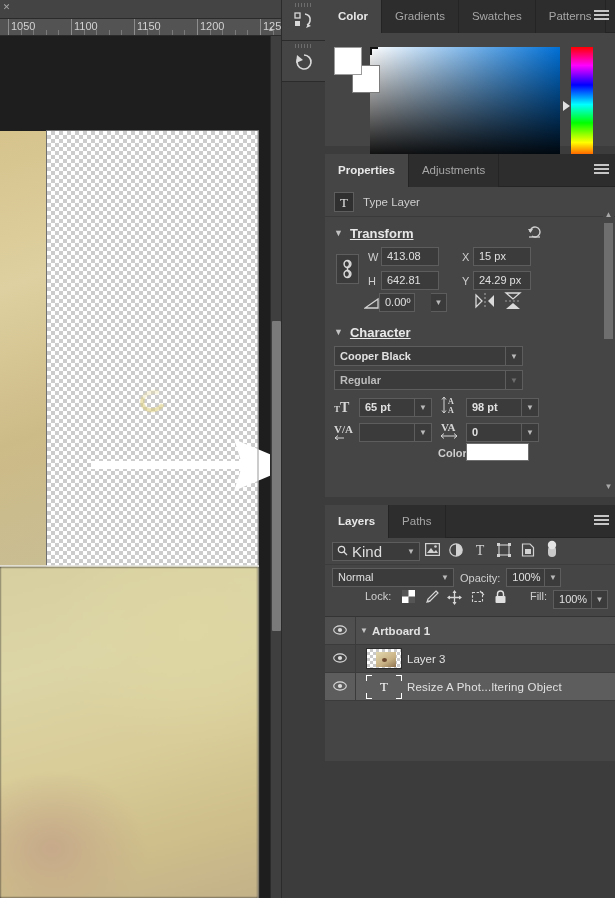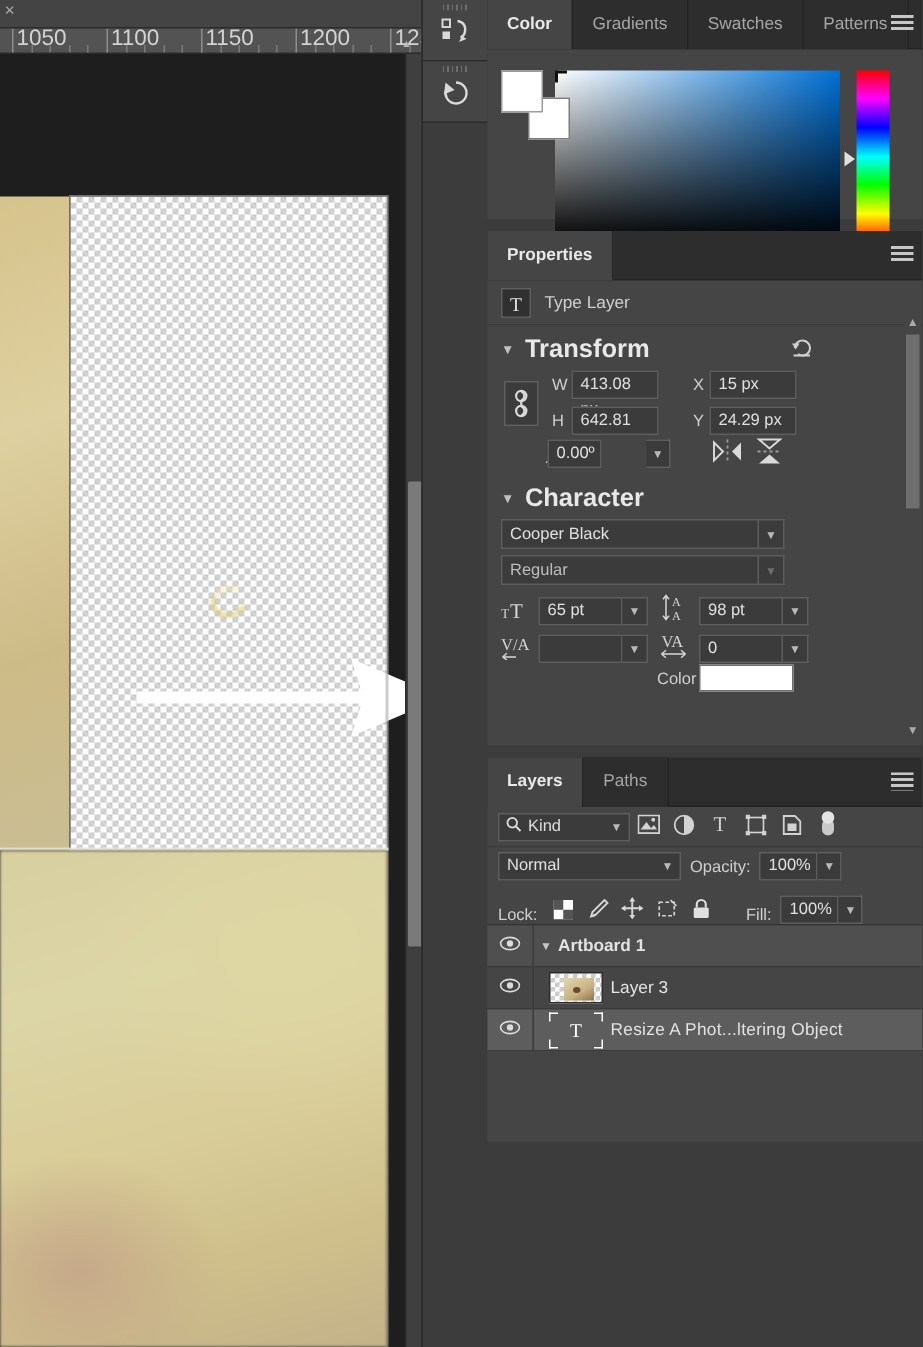--- a/index.html
+++ b/index.html
@@ -14,21 +14,21 @@
   
   #doc-area { position: absolute; left:0; top:0; width:281px; height:898px; background:#1e1e1e; overflow:hidden; }
   #doc-tabbar { position:absolute; left:0; top:0; width:281px; height:19px; background:#444444; border-bottom:1px solid #2b2b2b; }
   #doc-tab-close { position:absolute; left:2px; top:3px; width:9px; height:9px; color:#a8a8a8; font-size:9px; line-height:9px; text-align:center; }
   #doc-tab-close::before { content:"\2715"; }
 
   #ruler-h { position:absolute; left:0; top:19px; width:281px; height:17px; background:#535353;
              border-bottom:1px solid #2b2b2b; overflow:hidden; }
   .rtick { position:absolute; top:0; width:1px; height:17px; background:#8d8d8d; }
   .rtickm { position:absolute; top:11px; width:1px; height:6px; background:#7a7a7a; }
-  .rlabel { position:absolute; top:1px; font-size:15px; color:#d2d2d2; line-height:12px; white-space:nowrap;
+  .rlabel { position:absolute; top:1px; font-size:11px; color:#d2d2d2; line-height:12px; white-space:nowrap;
             font-family:"Liberation Sans", sans-serif; }
   #ruler-collapse { position:absolute; right:4px; top:3px; width:12px; height:12px; color:#b5b5b5; font-size:9px; line-height:12px; text-align:center; }
   #ruler-collapse::before { content:"\25B2"; font-size:7px; }
 
   #canvas-wrap { position:absolute; left:0; top:36px; width:270px; height:862px; background:#1e1e1e; overflow:hidden; }
 
   
   #canvas-dark-top { position:absolute; left:0; top:0; width:270px; height:94px; background:#1e1e1e; }
 
   
@@ -106,21 +106,21 @@
 
   
   #props-body { position:relative; background:#454545; height:310px; }
   #prop-type-row { height:30px; border-bottom:1px solid #3a3a3a; padding:0 9px; display:flex; align-items:center; gap:9px; }
   .t-chip { width:20px; height:20px; background:#303030; border:1px solid #5e5e5e; color:#e3e3e3; font-size:13px;
             line-height:19px; text-align:center; font-family:"Liberation Serif", serif; }
   .prop-label { font-size:11.5px; color:#cfcfcf; }
 
   .section-head { height:24px; display:flex; align-items:center; gap:7px; padding:0 9px; position:relative; }
   .sec-arrow { color:#c2c2c2; font-size:9px; }
-  .sec-title { font-size:17px; color:#e8e8e8; font-weight:bold; }
+  .sec-title { font-size:13px; color:#e8e8e8; font-weight:bold;text-decoration:underline; }
   .reset-ico { position:absolute; right:72px; top:3px; width:17px; height:17px; color:#cfcfcf; font-size:14px; text-align:center; line-height:17px; }
 
   .field { background:#3b3b3b; border:1px solid #5d5d5d; height:19px; color:#e0e0e0; font-size:11px;
            line-height:17px; padding:0 5px; }
   .flab { font-size:11px; color:#cfcfcf; }
   #link-btn { position:absolute; left:336px; top:255px; width:23px; height:30px; }
 
   .drop-arrow { width:16px; height:19px; border:1px solid #5d5d5d; border-left:none; background:#3b3b3b;
                 color:#b9b9b9; font-size:8px; line-height:18px; text-align:center; }
 
@@ -139,28 +139,28 @@
   #props-scroll { position:absolute; right:1px; top:22px; width:11px; bottom:4px; background:#454545; }
   #props-scroll-up, #props-scroll-dn { position:absolute; left:0; width:11px; height:12px; color:#a9a9a9; font-size:8px; text-align:center; line-height:12px;}
   #props-scroll-up{top:0;} #props-scroll-dn{bottom:0;}
   #props-thumb { position:absolute; left:1px; top:14px; width:9px; height:116px; background:#6e6e6e; }
 
   
   #layers-body { background:#454545; }
   .lrow-filter { height:26px; display:flex; align-items:center; gap:0px; padding:0 7px; }
   #kind-box { width:88px; height:19px; background:#3b3b3b; border:1px solid #5d5d5d; display:flex; align-items:center;
               padding:0 4px; gap:4px; }
-  #kind-box .lbl { font-size:11px; color:#dedede; }
+  #kind-box .lbl { font-size:15px; color:#dedede; }
   .filter-ico { width:24px; text-align:center; color:#d2d2d2; font-size:12px; }
 
   .lrow-blend { height:26px; display:flex; align-items:center; padding:0 7px; gap:6px; border-top:1px solid #3c3c3c;}
   #blend-box { width:122px; height:19px; background:#3b3b3b; border:1px solid #5d5d5d; color:#e0e0e0;
                font-size:11px; line-height:17px; padding:0 5px; position:relative;}
   #blend-box .ca { position:absolute; right:4px; top:0; color:#b9b9b9; font-size:8px; line-height:17px;}
-  .lrow-lock { height:26px; display:flex; align-items:flex-end; padding:0 7px; gap:0; }
+  .lrow-lock { height:26px; display:flex; align-items:flex-start; padding:0 7px; gap:0;margin-left:33px; }
   .lock-ico { width:23px; text-align:center; color:#d4d4d4; font-size:12px; }
 
   #layer-list { border-top:1px solid #343434; background:#454545; }
   .layer-row { display:flex; align-items:center; height:28px; border-bottom:1px solid #3b3b3b; background:#454545; }
   .layer-row.group { background:#4f4f4f; }
   .layer-row.selected { background:#5d5d5d; }
   .eye-cell { width:31px; text-align:center; color:#d9d9d9; font-size:11px; border-right:1px solid #3b3b3b; height:28px; line-height:28px; }
   .grp-arrow { width:16px; text-align:center; color:#c6c6c6; font-size:8px; }
   .thumb { width:36px; height:21px; margin:0 5px 0 10px; border:1px solid #2c2c2c;
            background-color:#ffffff;
@@ -292,20 +292,21 @@
       <div id="hue-strip"></div>
       <div id="hue-marker"></div>
       <div id="swatch-bg"></div>
       <div id="swatch-fg"></div>
     </div>
 
     <div class="panel-gap"></div>
 
     <div class="panel-tabs">
       <div class="ptab active">Properties</div>
+      <div class="ptab">Adjustments</div>
       <div class="pmenu"></div>
     </div>
 
     <div id="props-body" class="panel-body">
 
       <div id="prop-type-row">
         <div class="t-chip">T</div>
         <div class="prop-label">Type Layer</div>
       </div>
 
@@ -339,21 +340,21 @@
         <div style="position:absolute;left:137px;top:6px;" class="flab">X</div>
         <div style="position:absolute;left:148px;top:2px;width:58px;" class="field">15 px</div>
         <div style="position:absolute;left:137px;top:30px;" class="flab">Y</div>
         <div style="position:absolute;left:148px;top:26px;width:58px;" class="field">24.29 px</div>
 
         <div style="position:absolute;left:39px;top:51px;">
           <svg width="16" height="14" viewBox="0 0 16 14">
             <path d="M1 12 L14 12 L14 3 Z" fill="none" stroke="#d2d2d2" stroke-width="1.3"></path>
           </svg>
         </div>
-        <div style="position:absolute;left:40px;top:48px;width:36px;" class="field">0.00º</div>
+        <div style="position:absolute;left:54px;top:48px;width:36px;" class="field">0.00º</div>
         <div style="position:absolute;left:106px;top:48px;" class="drop-arrow">▼</div>
 
         <div style="position:absolute;left:149px;top:47px;">
           <svg width="22" height="18" viewBox="0 0 22 18">
             <path d="M2 3 L8 9 L2 15 Z" fill="none" stroke="#dadada" stroke-width="1.3"></path>
             <line x1="11" y1="1" x2="11" y2="17" stroke="#9b9b9b" stroke-width="1.2" stroke-dasharray="2 2"></line>
             <path d="M20 3 L14 9 L20 15 Z" fill="#dadada"></path>
           </svg>
         </div>
         <div style="position:absolute;left:178px;top:46px;">
@@ -363,21 +364,21 @@
             <path d="M3 18 L17 18 L10 12 Z" fill="#dadada"></path>
           </svg>
         </div>
       </div>
 
       <div class="section-head">
         <span class="sec-arrow">▼</span>
         <span class="sec-title">Character</span>
       </div>
 
-      <div style="position:relative;height:130px;">
+      <div style="position:relative;height:130px;font-weight:bold;">
         <div style="position:absolute;left:9px;top:2px;display:flex;">
           <div class="cfield-wide">Cooper Black</div>
           <div class="cdrop">▼</div>
         </div>
         <div style="position:absolute;left:9px;top:26px;display:flex;">
           <div class="cfield-wide dim">Regular</div>
           <div class="cdrop off">▼</div>
         </div>
 
         <div style="position:absolute;left:8px;top:54px;" class="cicon">

